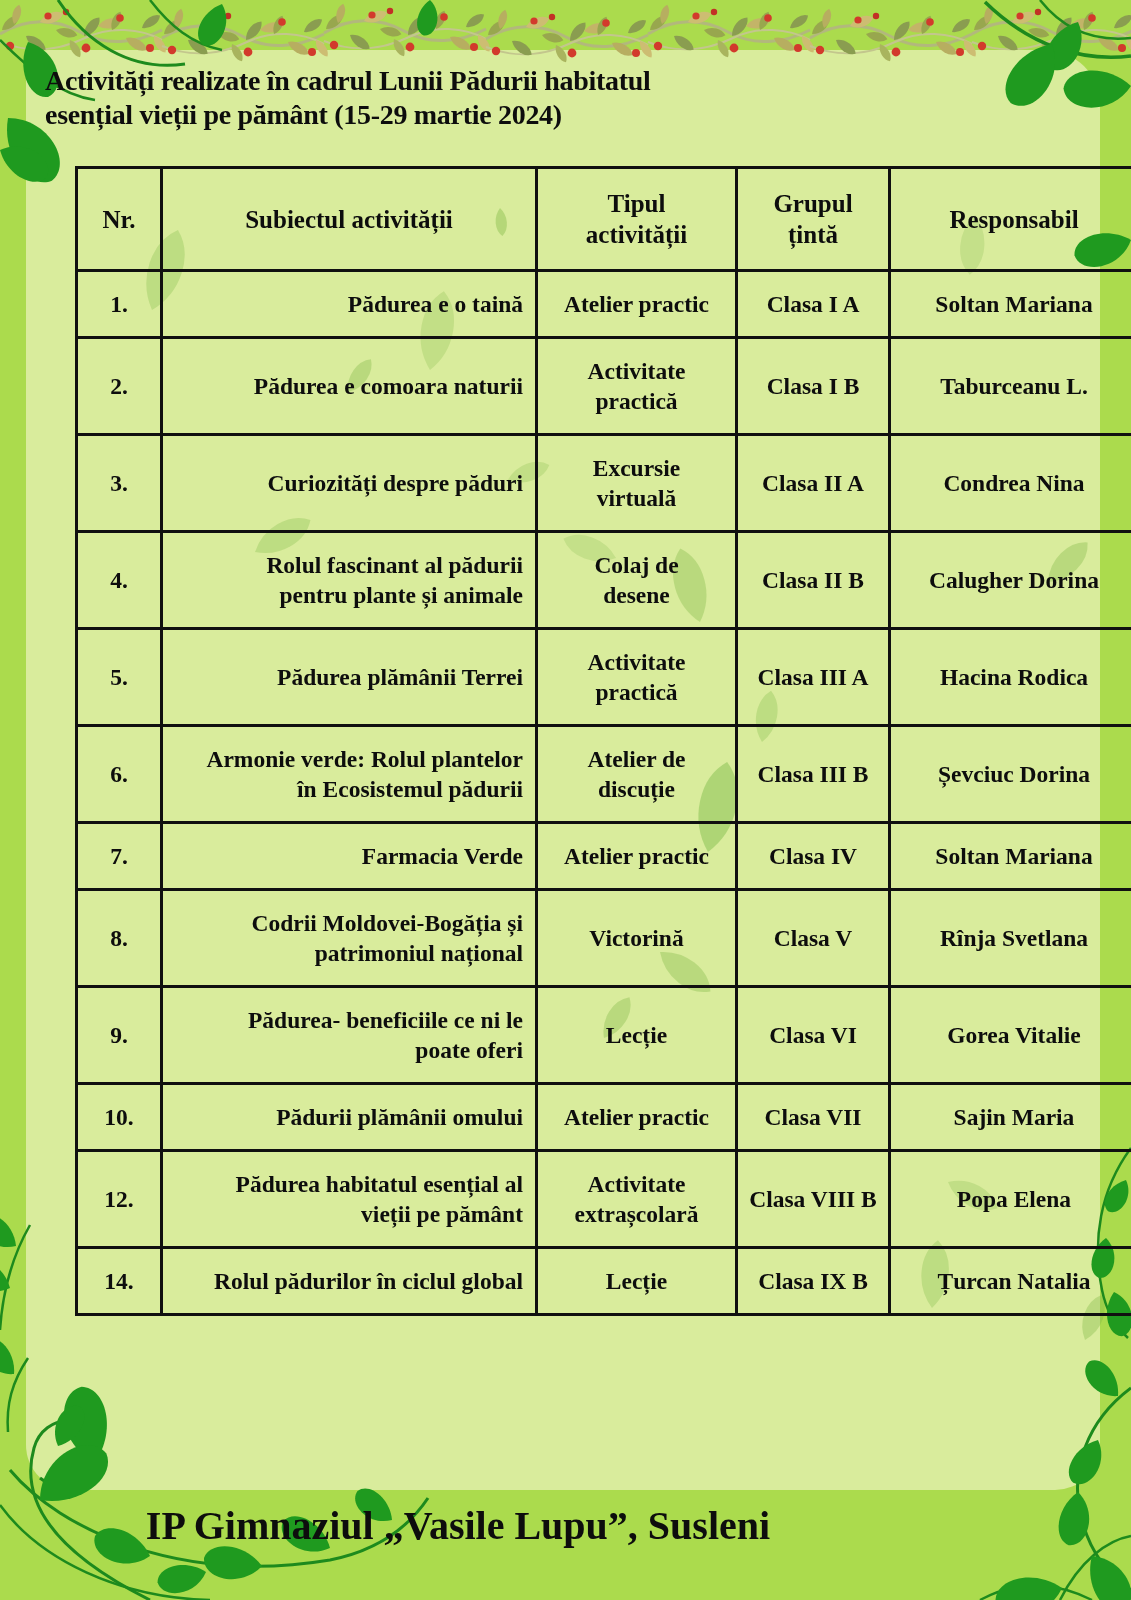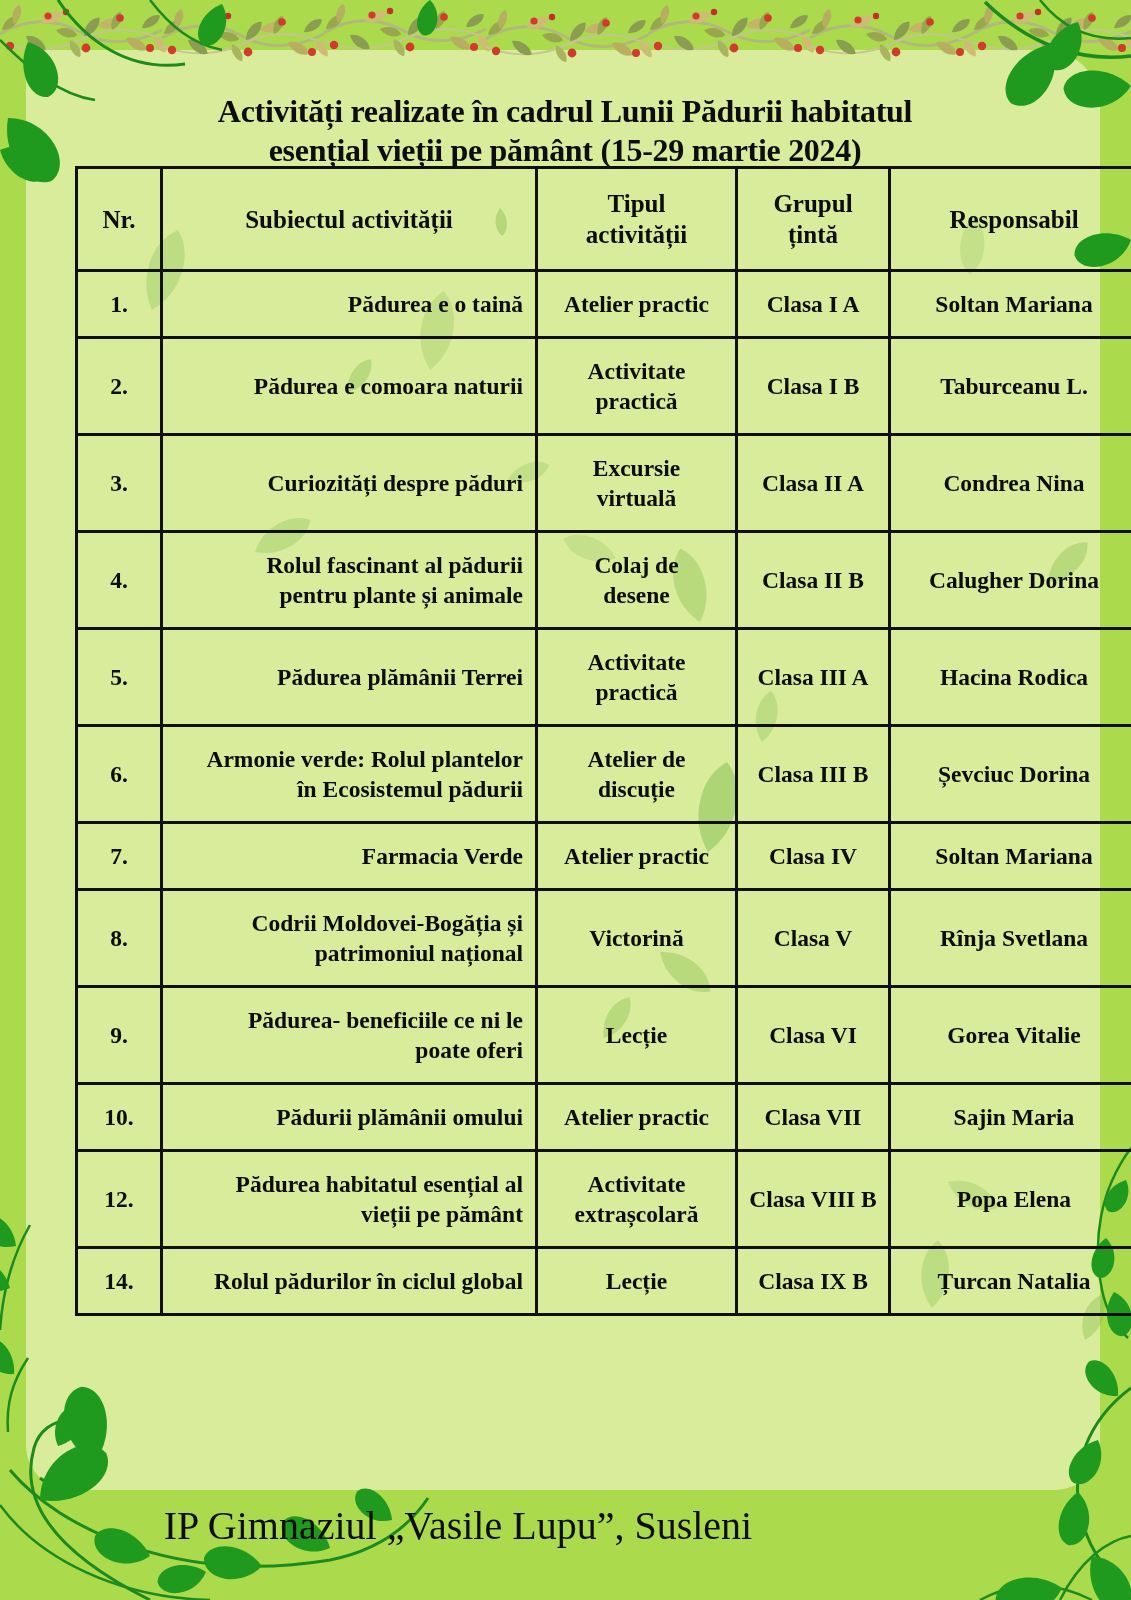--- a/index.html
+++ b/index.html
@@ -14,22 +14,22 @@
     background:#d9ec9c;
     border-radius:22px 55px 45px 45px;
     z-index:1;
   }
   .deco{
     position:absolute;left:0;top:0;width:1131px;height:1600px;
     z-index:2;pointer-events:none;
   }
   .title{
     position:absolute;left:45px;top:64px;width:1040px;
-    text-align:center;font-size:32px;font-weight:bold;line-height:1.23;
-    white-space:pre-line;z-index:3;letter-spacing:-0.3px;margin-top:28px;
+    font-size:28px;font-weight:bold;line-height:1.23;
+    white-space:pre-line;z-index:3;letter-spacing:-0.3px;
   }
   .table-wrap{position:absolute;left:51px;top:166px;z-index:3;padding-left:24px;}
   table.activities{
     border-collapse:collapse;table-layout:fixed;width:1062px;
     background:transparent;
   }
   table.activities th, table.activities td{
     border:3px solid #101010;
     font-weight:bold;
     white-space:pre-line;
@@ -38,21 +38,21 @@
   }
   table.activities th{
     font-size:25px;line-height:31px;padding:19px 6px;text-align:center;
   }
   table.activities td{
     font-size:23.5px;line-height:30px;padding:17px 8px;text-align:center;
   }
   table.activities td.subject{text-align:right;padding-left:16px;padding-right:12px;}
   .footer{
     position:absolute;left:0;top:1502px;width:916px;
-    text-align:center;font-size:40px;font-weight:normal;z-index:3;
+    text-align:center;font-size:40px;font-weight:bold;z-index:3;
   }
 </style>
 </head>
 <body>
 
 <div class="panel"></div>
 
 <svg class="deco" viewBox="0 0 1131 1600" xmlns="http://www.w3.org/2000/svg">
   <defs>
     <path id="gleaf" d="M0 0 Q9 -8 21 -8 Q33 -8 40 0 Q33 8 21 8 Q9 8 0 0 Z"></path>

